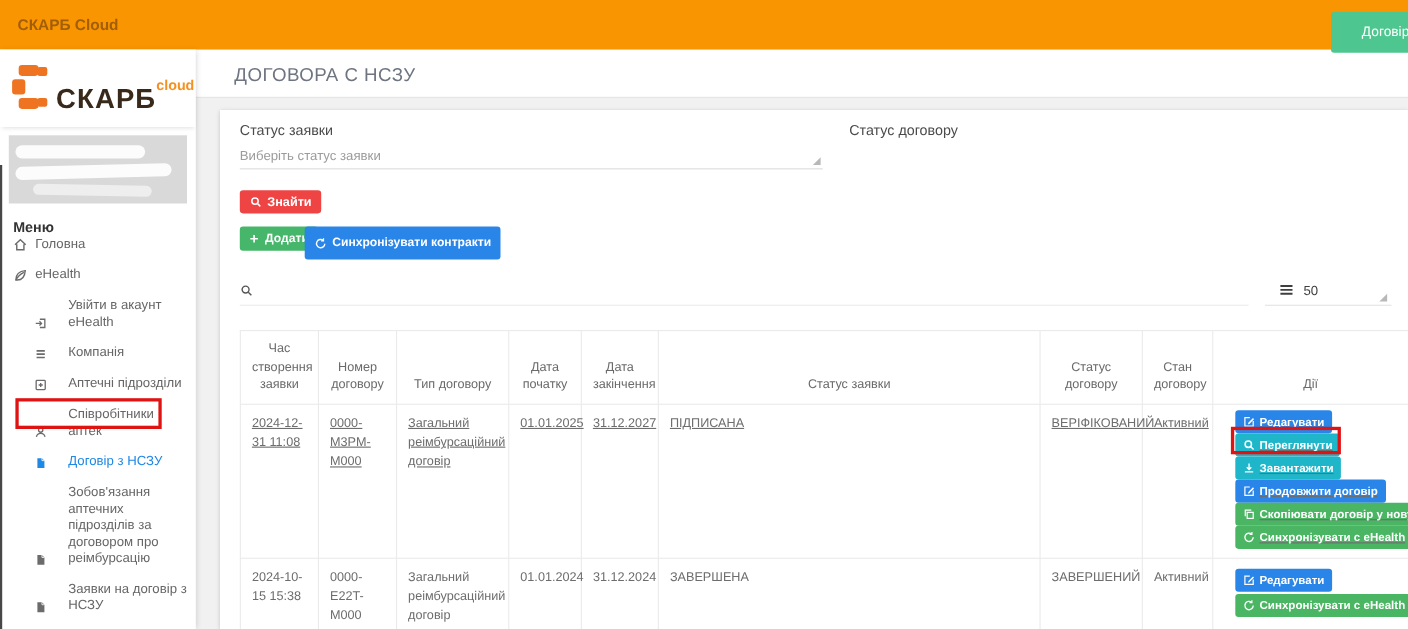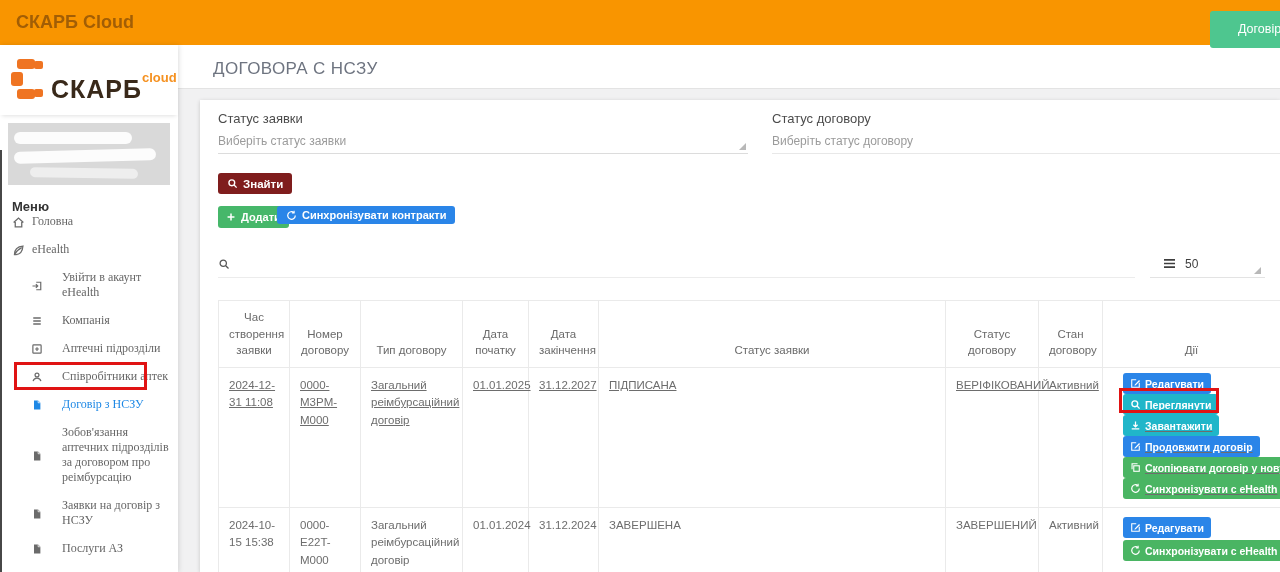--- a/index.html
+++ b/index.html
@@ -2,41 +2,41 @@
 <html><head>
 <meta charset="utf-8">
 <style>
   * { margin:0; padding:0; box-sizing:border-box; }
   html,body { width:1280px; height:572px; }
   body { position:relative; overflow:hidden; background:#f1f1f2;
          font-family:"Liberation Sans","DejaVu Sans",sans-serif; }
 
   
   .topbar { position:absolute; left:0; top:0; width:1280px; height:45px; background:#f99500; z-index:3; }
-  .brand  { position:absolute; left:16px; top:0; line-height:45px; font-size:18px; font-weight:bold; color:#a25e05; }
+  .brand  { position:absolute; left:16px; top:0; line-height:45px; font-size:14px; font-weight:bold; color:#a25e05; }
 
   
   .toast { position:absolute; left:1210px; top:11px; height:37px; border-radius:3px; background:#4ec68f;
            color:#fff; font-size:12.5px; line-height:37px; padding:0 20px 0 28px; white-space:nowrap; z-index:6; }
 
   
   .sidebar { position:absolute; left:0; top:45px; width:178px; height:527px; background:#fff;
              box-shadow:1px 0 5px rgba(0,0,0,.12); z-index:4; }
   .logo-row { height:70px; padding:13px 0 0 10px; display:flex; align-items:flex-start;
               box-shadow:0 3px 4px -2px rgba(0,0,0,.12); position:relative; }
   .logo-text { font-size:25px; font-weight:bold; color:#39291a; margin-left:7px; line-height:40px; letter-spacing:1px; }
   .logo-sup  { font-size:13px; font-weight:bold; color:#f59120; vertical-align:16px; letter-spacing:0; }
   .blur-box { margin:8px 8px 0; height:62px; background:#d9d9d9; position:relative; overflow:hidden; }
   .streak { position:absolute; background:rgba(255,255,255,.9); border-radius:6px; }
   .s1 { left:6px; top:9px; width:118px; height:12px; }
   .s2 { left:6px; top:27px; width:142px; height:12px; transform:rotate(-1.5deg); }
   .s3 { left:22px; top:45px; width:108px; height:10px; background:rgba(255,255,255,.55); transform:rotate(1deg); }
   .menu { padding:14px 6px 0 12px; }
   .menu-title { font-size:13px; font-weight:bold; color:#333; }
-  .mi { display:flex; align-items:center; gap:7px; font-size:12px; color:#666; margin-bottom:13px; line-height:15px; cursor:pointer;font-family:Liberation Serif, serif; }
+  .mi { display:flex; align-items:flex-end; gap:7px; font-size:12px; color:#666; margin-bottom:13px; line-height:15px; cursor:pointer; }
   .mi svg { flex:0 0 auto; margin-top:1px; color:#6b6b6b; }
   .mi.sub { margin-left:19px;gap:19px; }
   .mi.active, .mi.active svg { color:#1e88e5; }
   .left-edge { position:absolute; left:0; top:150px; width:2px; height:422px; background:#474747; z-index:8; }
 
   
   .page-header { position:absolute; left:178px; top:45px; width:1102px; height:44px; background:#fff;
                  border-bottom:1px solid #e3e3e3; z-index:1; }
   .page-title { margin:14px 0 0 35px; font-size:17px; color:#6e7480; letter-spacing:.4px; }
   .card { position:absolute; left:200px; top:100px; width:1080px; height:472px; background:#fff;
@@ -45,23 +45,23 @@
   .f-label { position:absolute; font-size:13px; color:#4b4b4b; }
   .f1-label { left:18px; top:11px; } .f2-label { left:572px; top:11px; }
   .f-select { position:absolute; height:26px; border-bottom:1px solid #dcdcdc; font-size:12px; color:#9b9b9b; padding-top:6px; cursor:pointer; }
   .f1 { left:18px; top:28px; width:530px; }
   .f2 { left:572px; top:28px; width:508px; border-color:#e8e8e8; }
   .corner { position:absolute; right:2px; bottom:3px; width:0; height:0;
             border-left:7px solid transparent; border-bottom:7px solid #9a9a9a; opacity:.7; }
 
   .btn { display:inline-flex; align-items:center; gap:5px; color:#fff; border:none; border-radius:3px;
          font-weight:bold; font-family:inherit; cursor:pointer; white-space:nowrap; }
-  .btn-find { position:absolute; left:18px; top:73px; height:21px; padding:0 9px; font-size:11.5px; background:#7f1d1d; }
+  .btn-find { position:absolute; left:18px; top:73px; height:21px; padding:0 9px; font-size:11.5px; background:#ef4444; }
   .btn-add  { position:absolute; left:18px; top:106px; height:22px; padding:0 8px;  font-size:11px; background:#46b76a; }
-  .btn-sync { position:absolute; left:77px; top:106px; height:18px; padding:0 9px; font-size:11px; background:#2a85e8; }
+  .btn-sync { position:absolute; left:77px; top:106px; height:30px; padding:0 9px; font-size:11px; background:#2a85e8; }
 
   .search-wrap { position:absolute; left:18px; top:150px; width:917px; height:28px;
                  border-bottom:1px solid #ececec; display:flex; align-items:center; gap:6px; color:#555; }
   .search-wrap input { flex:1; border:none; outline:none; background:transparent; font-size:12px; font-family:inherit; }
   .pagesize { position:absolute; left:950px; top:150px; width:115px; height:28px; border-bottom:1px solid #e3e3e3;
               display:flex; align-items:center; gap:9px; padding-left:13px; font-size:12px; color:#3f3f3f; cursor:pointer; }
 
   table.grid { position:absolute; left:18px; top:200px; width:1062px; border-collapse:collapse;
                table-layout:fixed; font-size:11.5px; color:#6d6d6d; }
   .grid th { border:1px solid #eaeaea; vertical-align:bottom; font-weight:normal; text-align:center;
@@ -186,23 +186,20 @@
 
 <div class="card">
 
   <div class="f-label f1-label">Статус заявки</div>
   <div class="f-select f1">
     <span>Виберіть статус заявки</span>
     <div class="corner"></div>
   </div>
 
   <div class="f-label f2-label">Статус договору</div>
-  <div class="f-select f2">
-    <span>Виберіть статус договору</span>
-  </div>
 
   <button class="btn btn-find">
     <svg width="11" height="11" viewBox="0 0 16 16" fill="none" stroke="#fff" stroke-width="2">
         <circle cx="7" cy="7" r="4.2"></circle>
         <path d="M10.3 10.3 L14 14"></path>
       </svg>
     <span>Знайти</span>
   </button>
   <button class="btn btn-add">
     <svg width="10" height="10" viewBox="0 0 16 16" fill="none" stroke="#fff" stroke-width="2.4">

